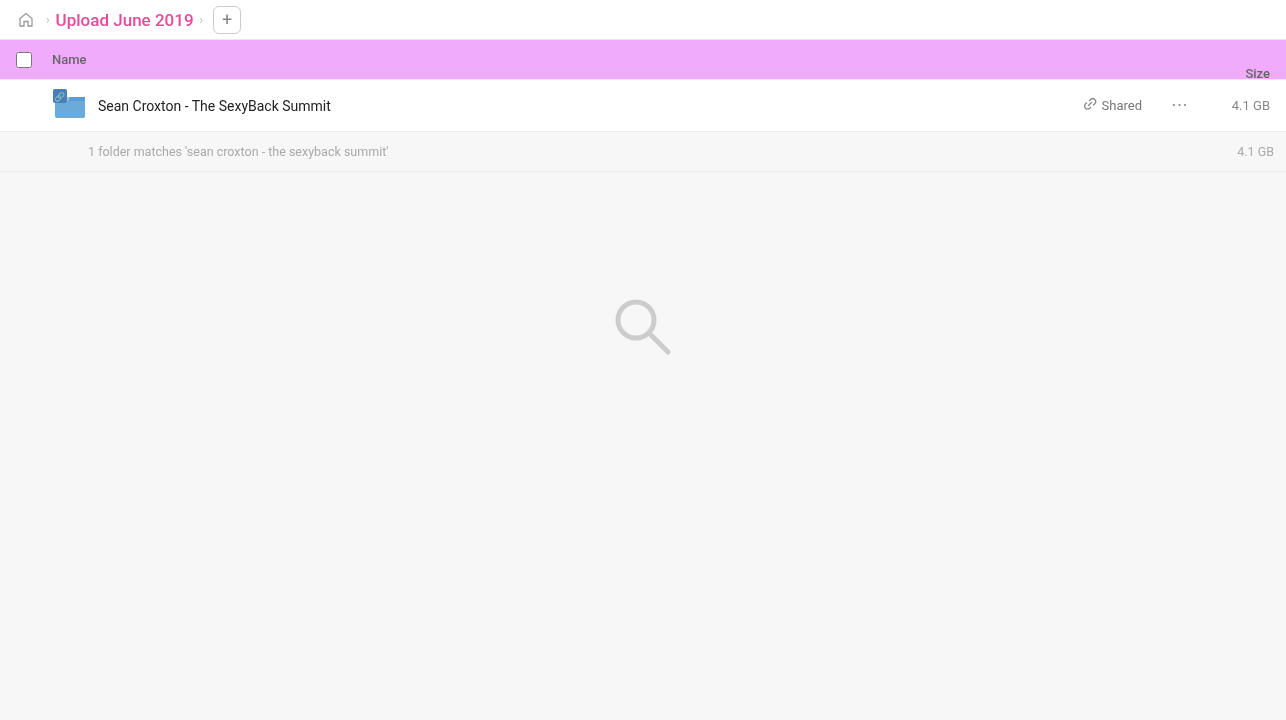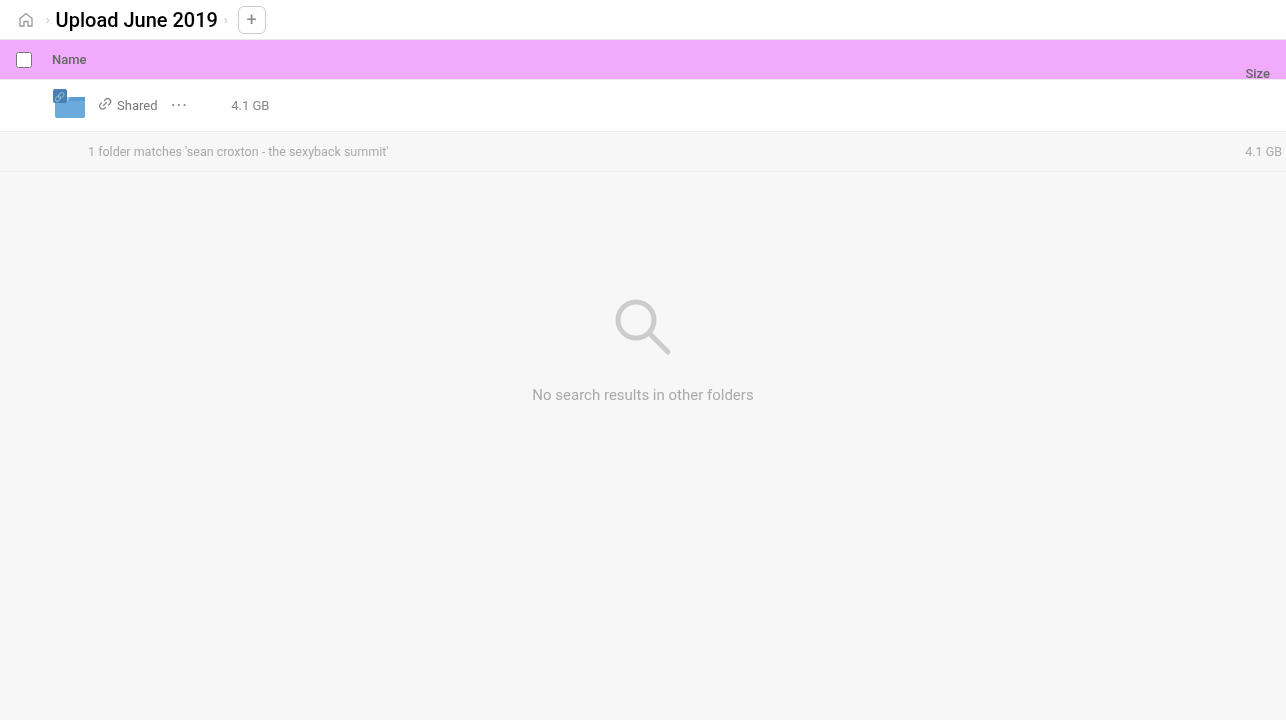--- a/index.html
+++ b/index.html
@@ -40,22 +40,22 @@
       border-radius: 4px;
     }
 
     .breadcrumb-chevron {
       color: #bbb;
       font-size: 12px;
       margin: 0 2px;
     }
 
     .breadcrumb-label {
-      font-size: 20px;
-      color: #000000;
+      font-size: 17px;
+      color: #ec4899;
       font-weight: 500;
     }
 
     .breadcrumb-chevron2 {
       color: #bbb;
       font-size: 12px;
       margin: 0 2px;
     }
 
     .add-btn {
@@ -146,21 +146,21 @@
     .file-row-name {
       flex: 1;
       font-size: 14px;
       color: #222;
       font-weight: 400;
     }
 
     .file-row-actions {
       display: flex;
       align-items: center;
-      gap: 8px;
+      gap: 24px;
       margin-right: 16px;
     }
 
     .shared-badge {
       display: flex;
       align-items: center;
       gap: 5px;
       font-size: 13px;
       color: #777;
     }
@@ -186,21 +186,21 @@
       font-size: 13px;
       color: #888;
       width: 60px;
       text-align: right;
     }
 
     
     .match-info-row {
       display: flex;
       align-items: center;
-      padding: 12px 4px 12px 88px;
+      padding: 12px 12px 12px 88px;
       background: #f7f7f8;
       border-bottom: 1px solid #ebebeb;
     }
 
     .match-info-text {
       flex: 1;
       font-size: 12.5px;
       color: #aaa;
     }
 
@@ -273,20 +273,21 @@
       <rect x="3" y="9" width="30" height="20" rx="2" fill="#6aabdb" opacity="0.5"></rect>
       <path d="M3 13h30v15a2 2 0 01-2 2H5a2 2 0 01-2-2V13z" fill="#6aabdb"></path>
       <path d="M3 13h13l2-4h15v4H3z" fill="#5b9bd5"></path>
 
       <g transform="translate(1, 1)">
         <rect x="0" y="0" width="14" height="14" rx="2" fill="#4a7fb5"></rect>
         <text x="7" y="11" text-anchor="middle" font-size="9" fill="white">🔗</text>
       </g>
     </svg>
   </div>
+  <div class="file-row-name">Sean Croxton - The SexyBack Summit</div>
   <div class="file-row-actions">
     <div class="shared-badge">
       <span class="link-icon">
         <svg width="14" height="14" viewBox="0 0 14 14" fill="none">
           <path d="M8.5 5.5L5.5 8.5M6.5 3.5L7.5 2.5a3 3 0 014.243 4.243L10.5 8M3.5 6L2.5 7A3 3 0 006.743 11.243L7.5 10.5" stroke="#888" stroke-width="1.3" stroke-linecap="round"></path>
         </svg>
       </span>
       <span>Shared</span>
     </div>
     <div class="more-btn">
@@ -301,14 +302,13 @@
   <span class="match-info-size">4.1 GB</span>
 </div>
 
 <div class="empty-state">
   <div class="search-icon-large">
     <svg class="search-svg" viewBox="0 0 70 70" fill="none">
       <circle cx="28" cy="28" r="18" stroke="#cccccc" stroke-width="5"></circle>
       <line x1="41" y1="41" x2="60" y2="60" stroke="#cccccc" stroke-width="5" stroke-linecap="round"></line>
     </svg>
   </div>
-  <span class="empty-state-text">No search results in other folders</span>
 </div>
 
 </body></html>

